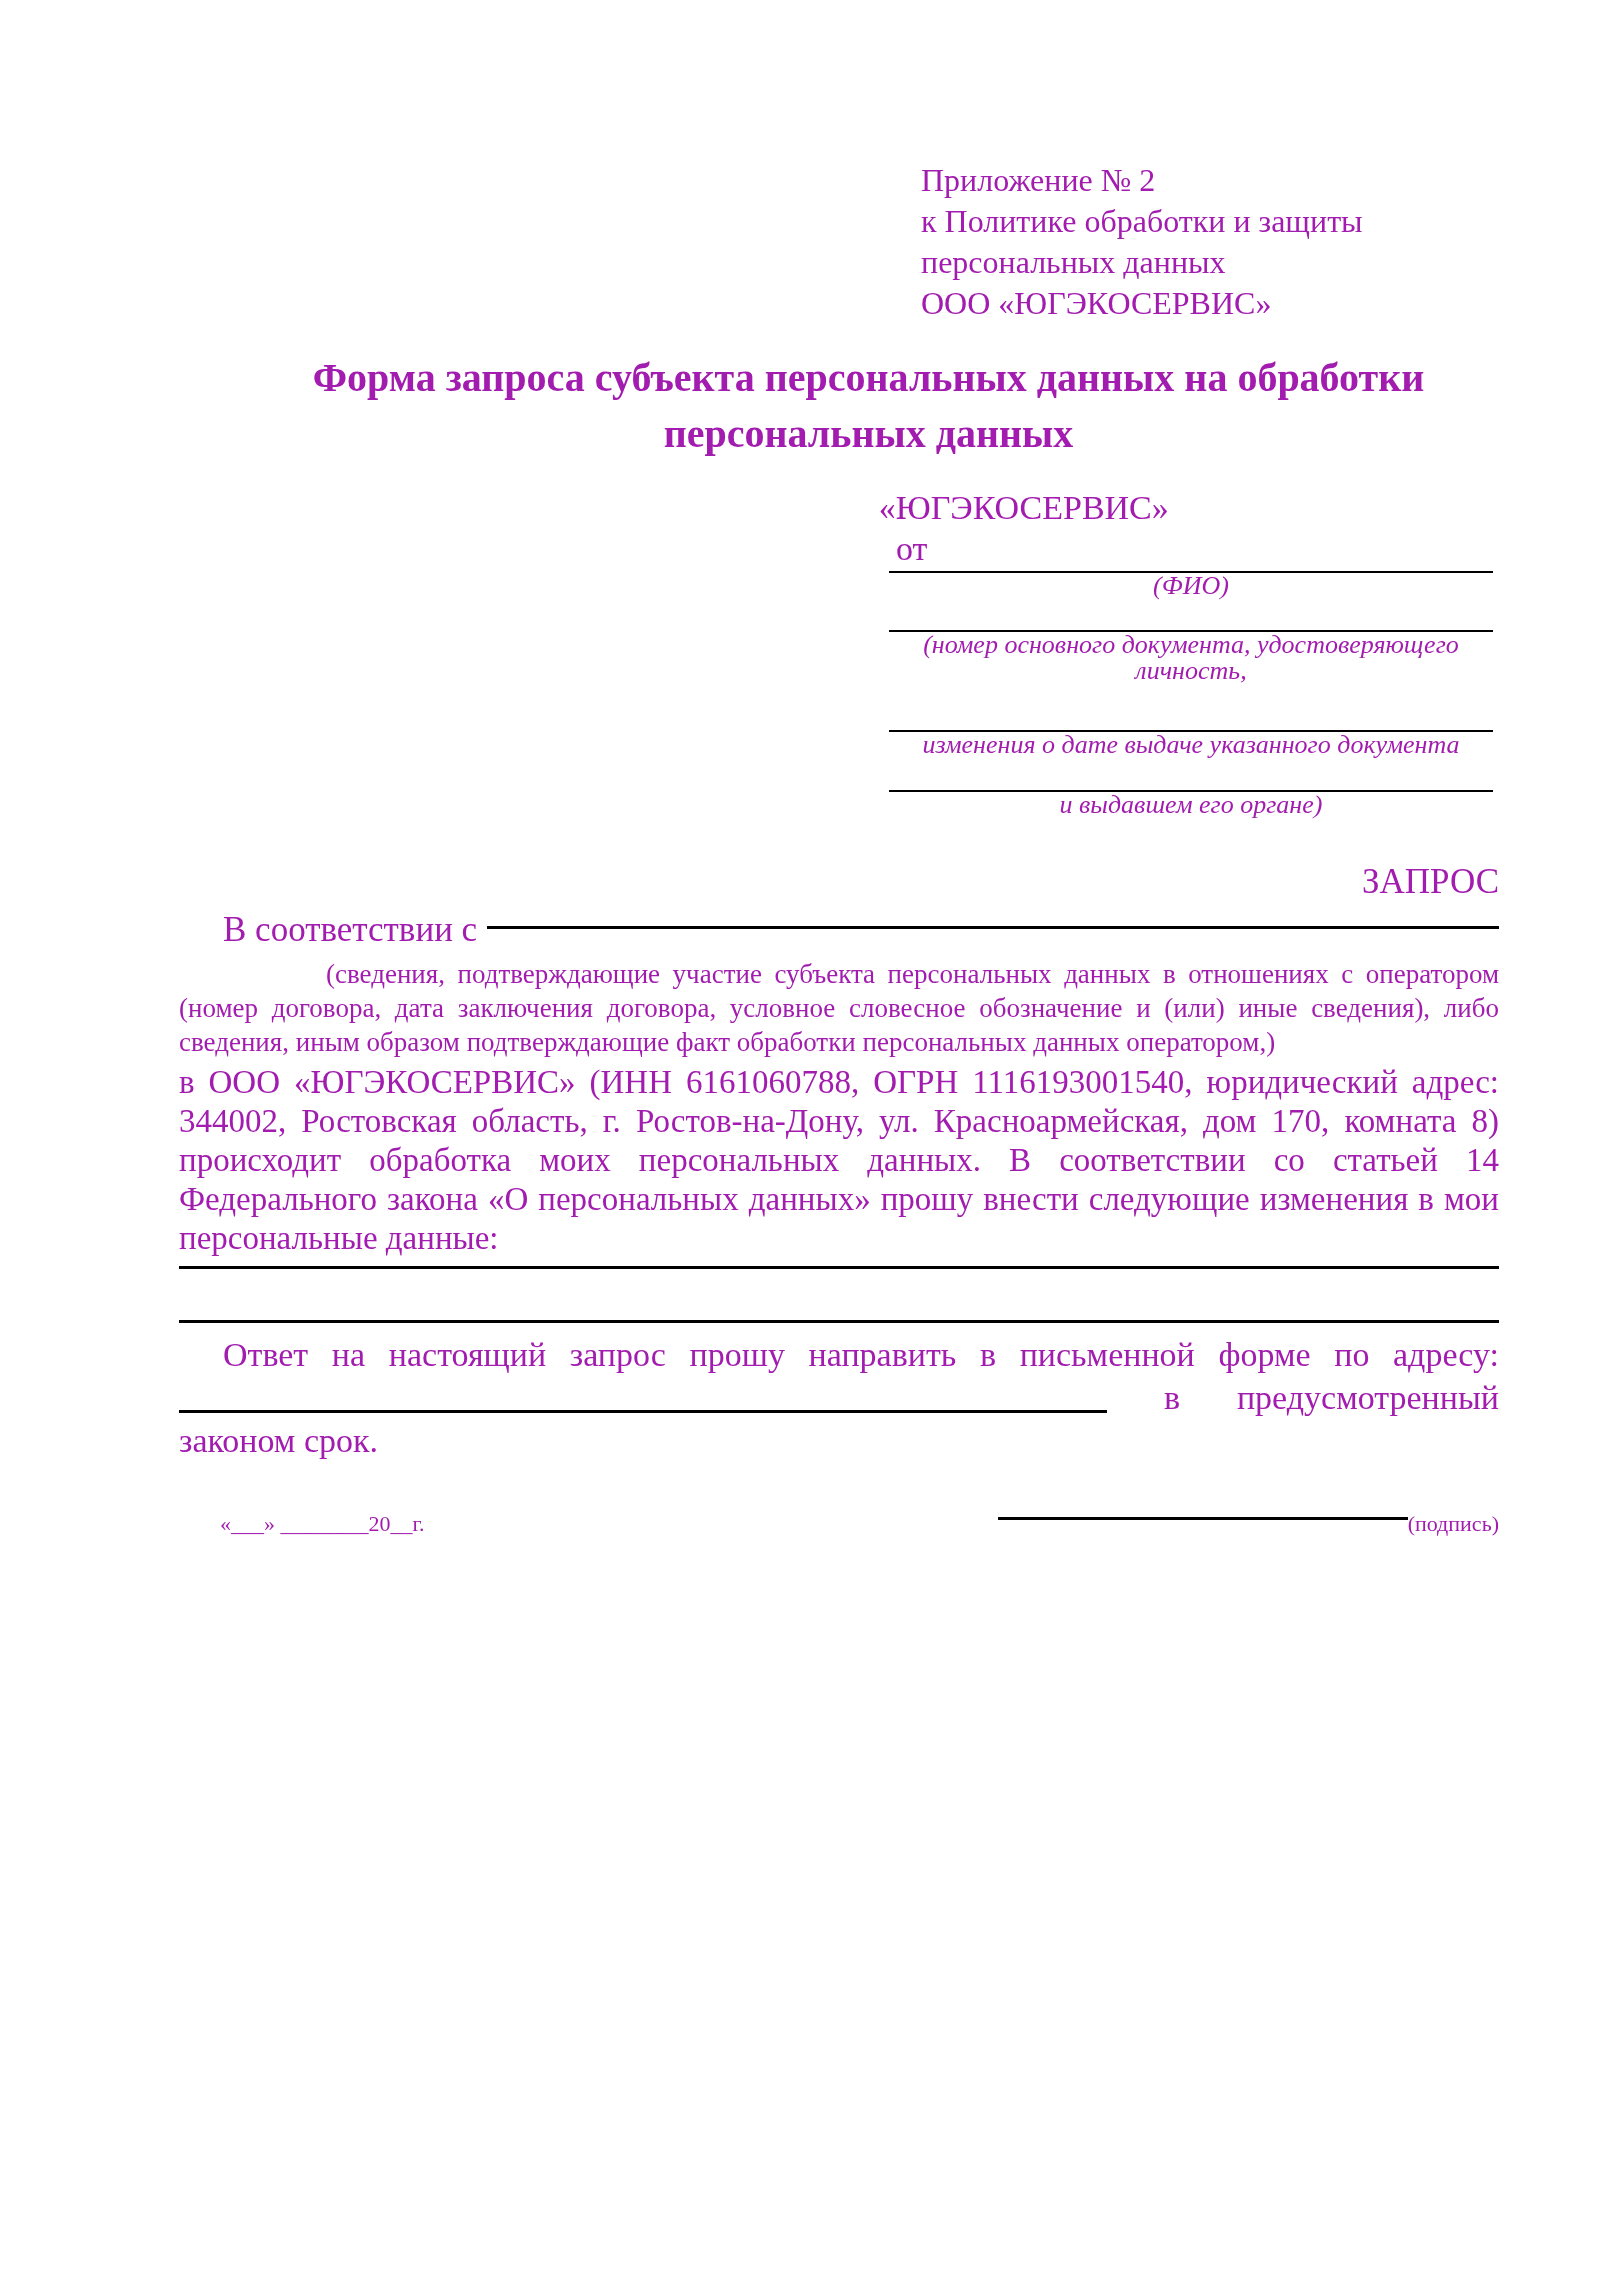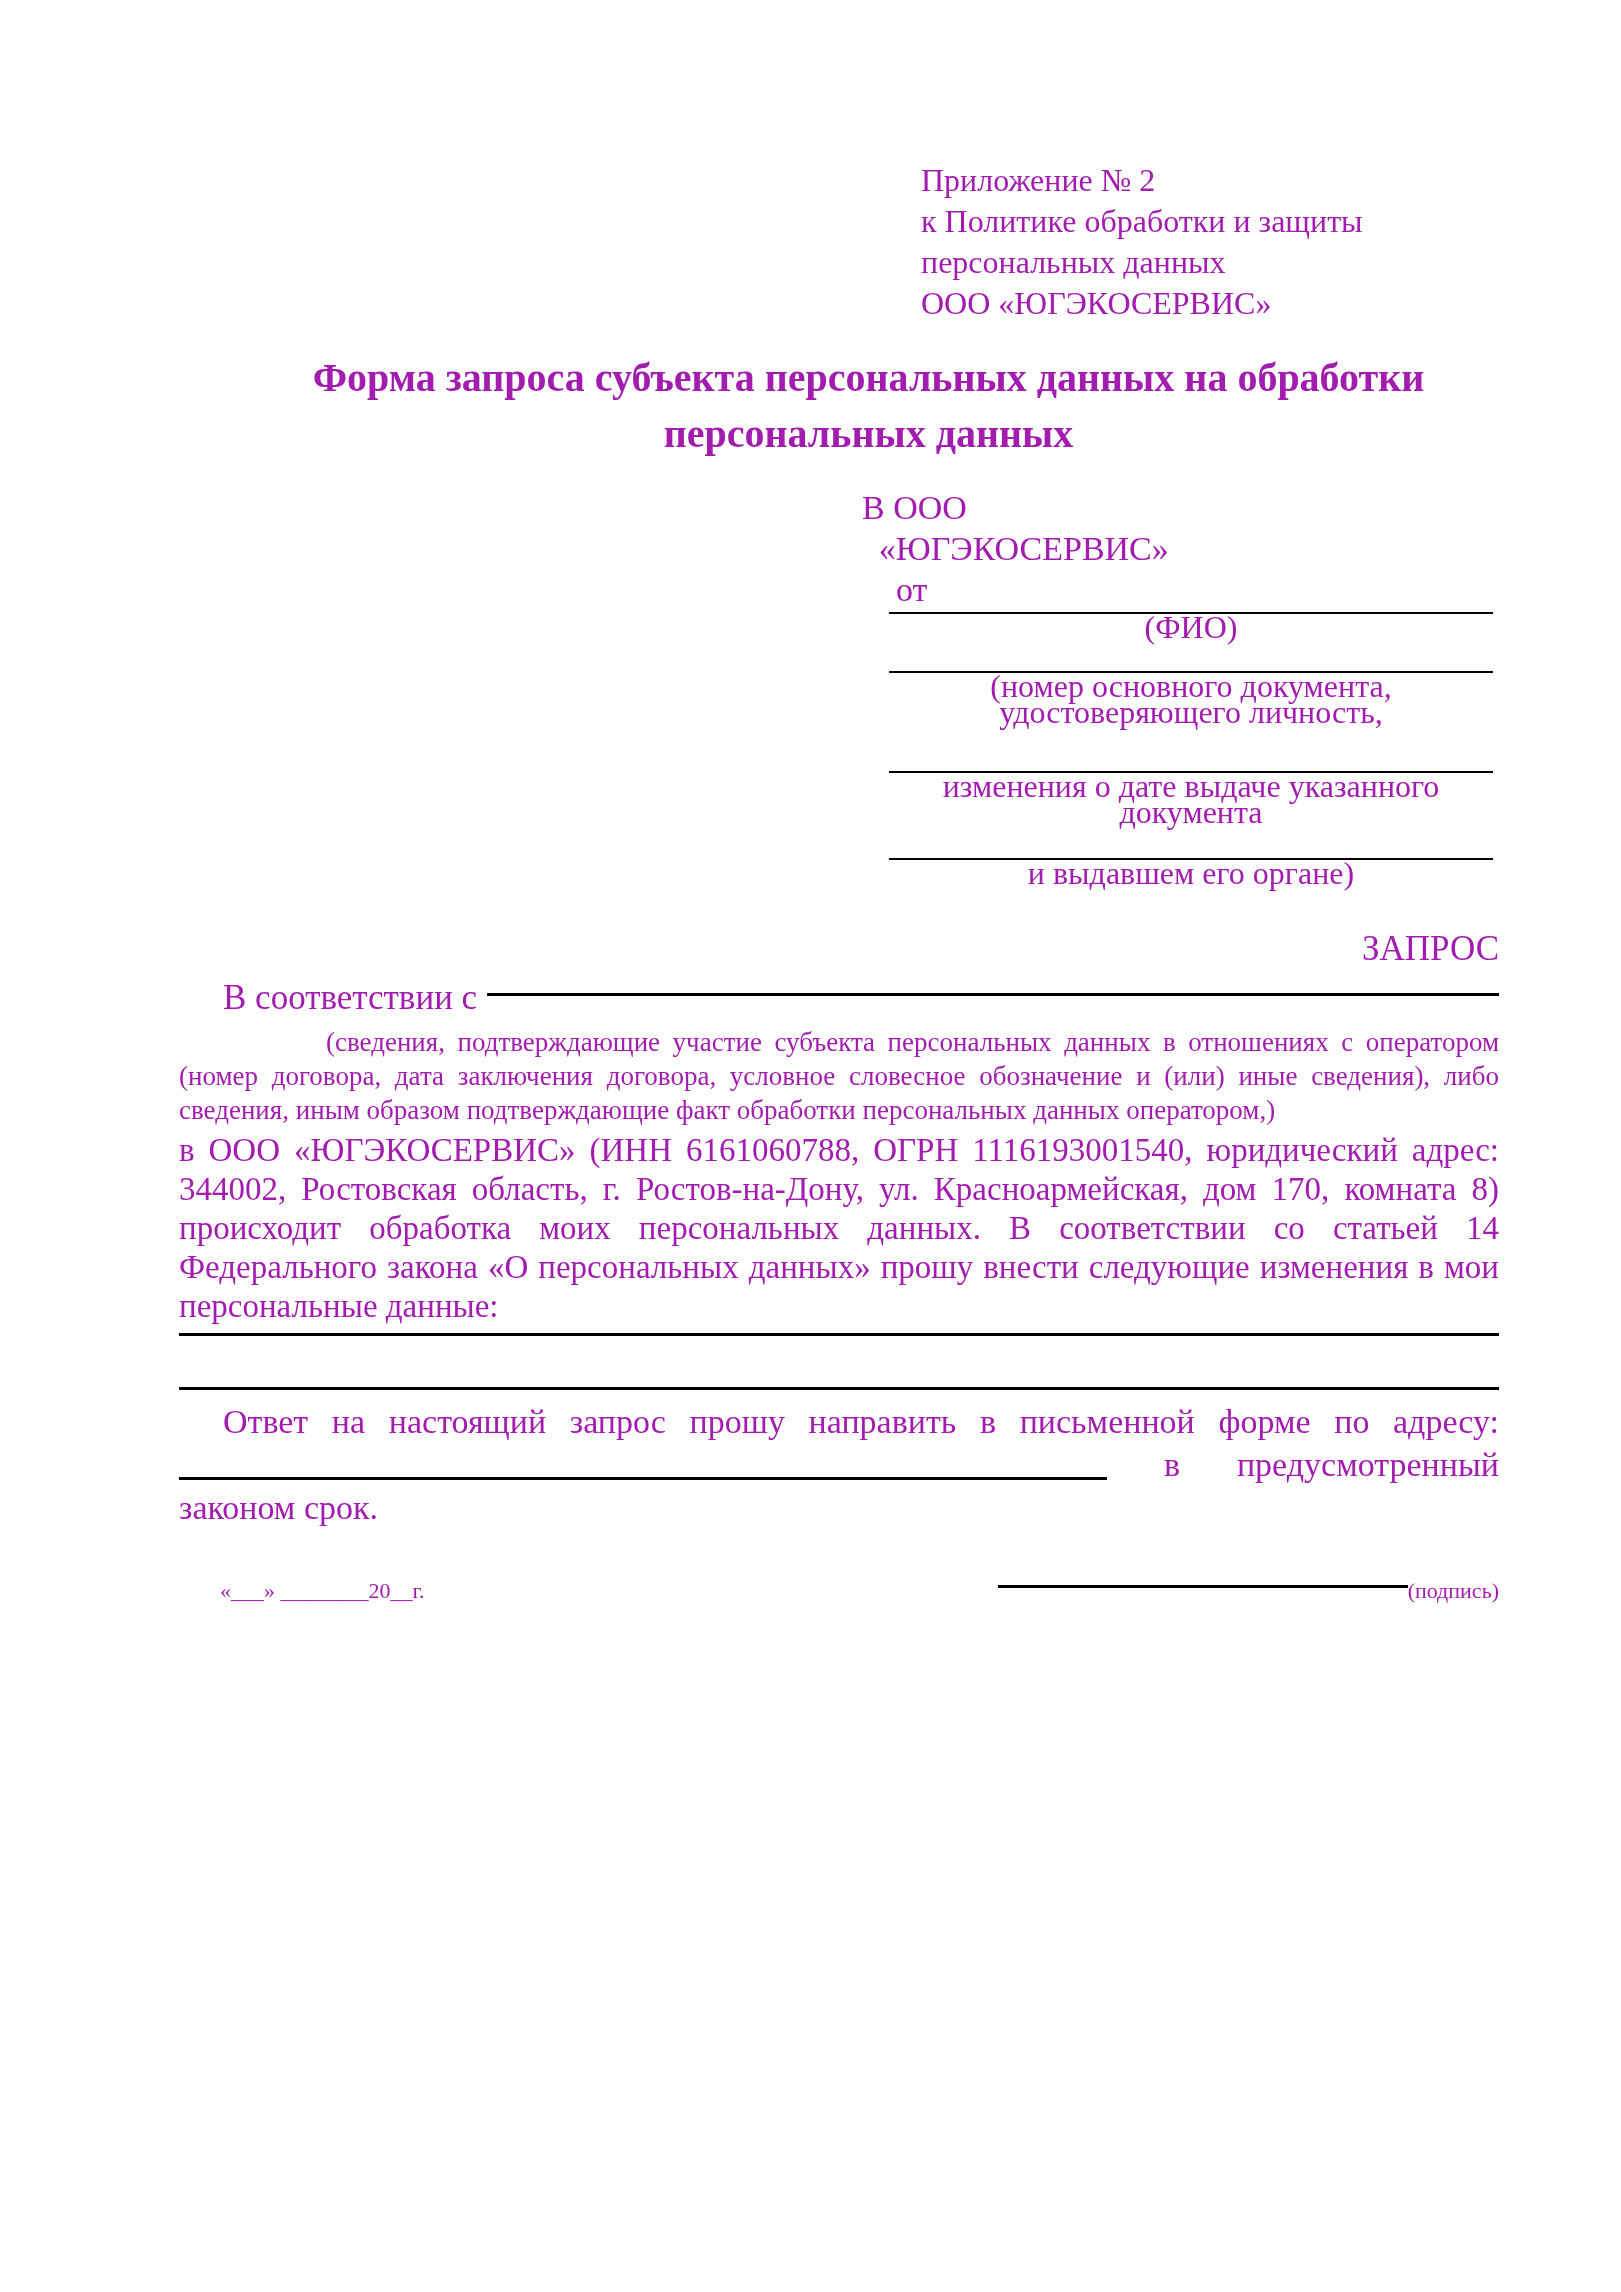--- a/index.html
+++ b/index.html
@@ -24,21 +24,21 @@
 
   
   .addressee{margin-top:25.5px;margin-left:683px;font-size:34px;line-height:41px;}
   .addressee .l2{padding-left:16.7px;}
   .addressee .l3{padding-left:34px;}
 
   
   .fields{margin-left:710px;width:604px;}
   .blank-line{border-bottom:2.9px solid #000;}
   .b1{height:2px;} .b2{height:30px;} .b3{height:45px;} .b4{height:32px;}
-  .field-caption{font-size:32px;line-height:26.5px;text-align:center;}
+  .field-caption{font-size:26px;line-height:26.5px;text-align:center;font-style:italic;}
 
   
   .request-heading{margin-top:41px;text-align:right;font-size:35px;line-height:43px;}
   .according-row{margin-top:5.9px;display:flex;align-items:center;
     padding-left:44px;font-size:35px;line-height:43px;}
   .according-row .fill{flex:1;border-bottom:3.9px solid #000;margin-bottom:4.9px;margin-left:9.8px;}
   .fine-print{margin-top:5.9px;font-size:27px;line-height:34px;
     text-align:justify;text-indent:147px;}
   .request-body{margin-top:3.9px;font-size:33px;line-height:39px;text-align:justify;}
 
@@ -68,21 +68,20 @@
 
     <div class="doc-header">
       <div>Приложение № 2</div>
       <div>к Политике обработки и защиты персональных данных</div>
       <div>ООО «ЮГЭКОСЕРВИС»</div>
     </div>
 
     <div class="doc-title">Форма запроса субъекта персональных данных на обработки персональных данных</div>
 
     <div class="addressee">
-      <div class="l1">В ООО</div>
       <div class="l2">«ЮГЭКОСЕРВИС»</div>
       <div class="l3">от</div>
     </div>
 
     <div class="fields">
       <div class="blank-line b1"></div>
       <div class="field-caption">(ФИО)</div>
 
       <div class="blank-line b2"></div>
       <div class="field-caption">(номер основного документа, удостоверяющего личность,</div>

